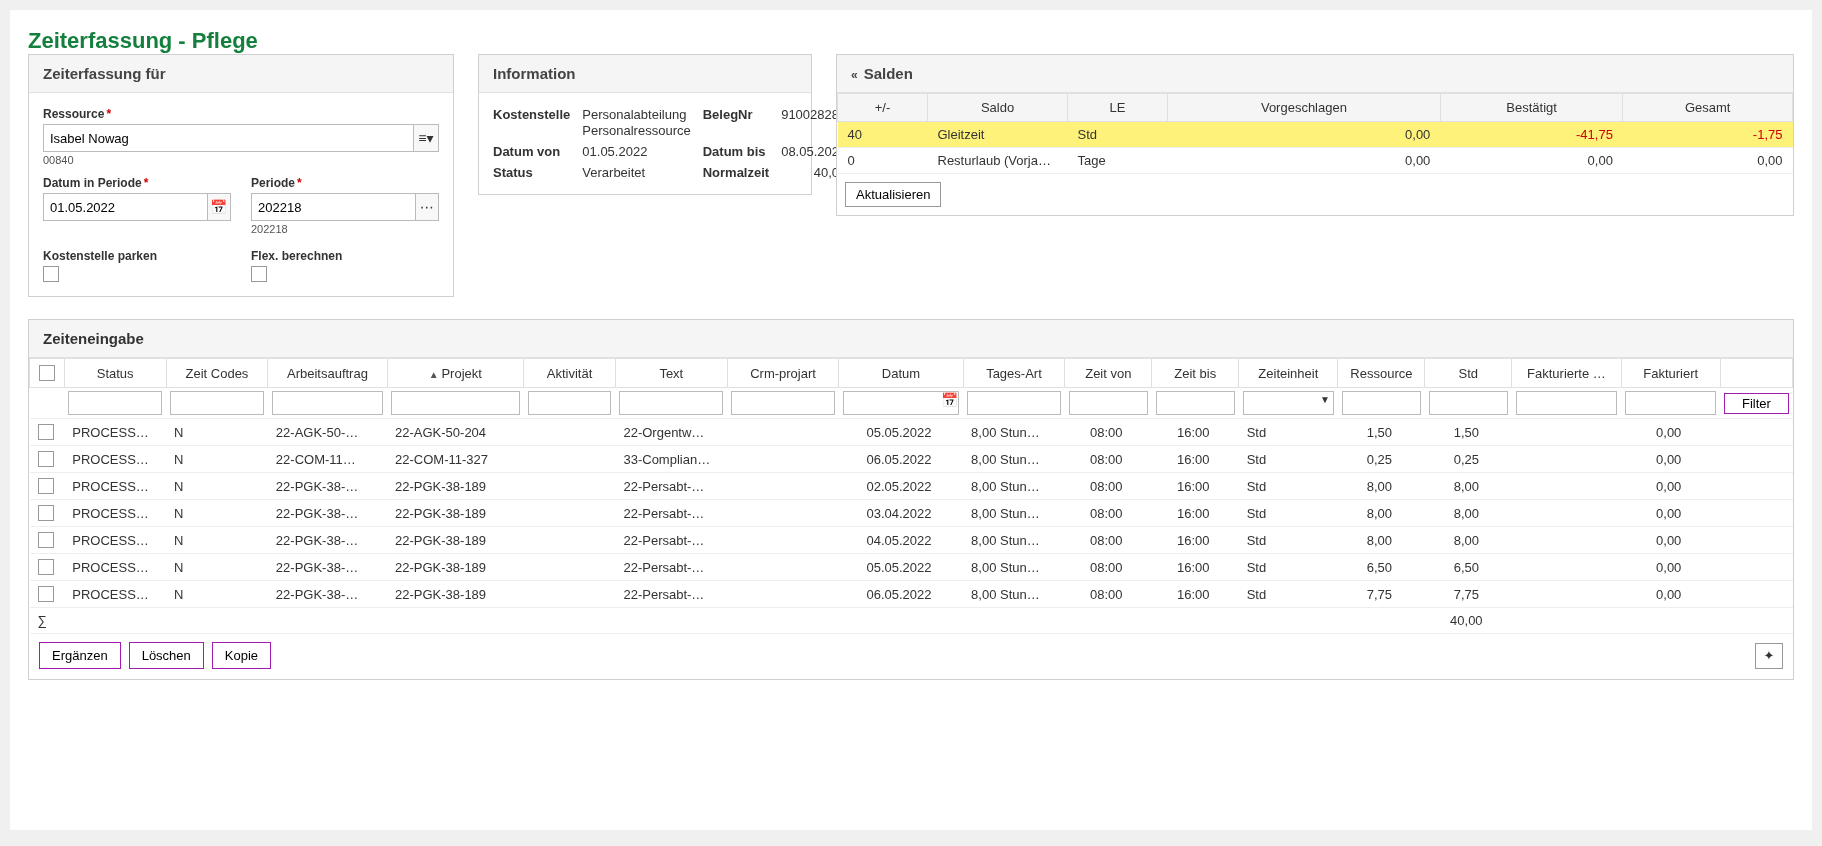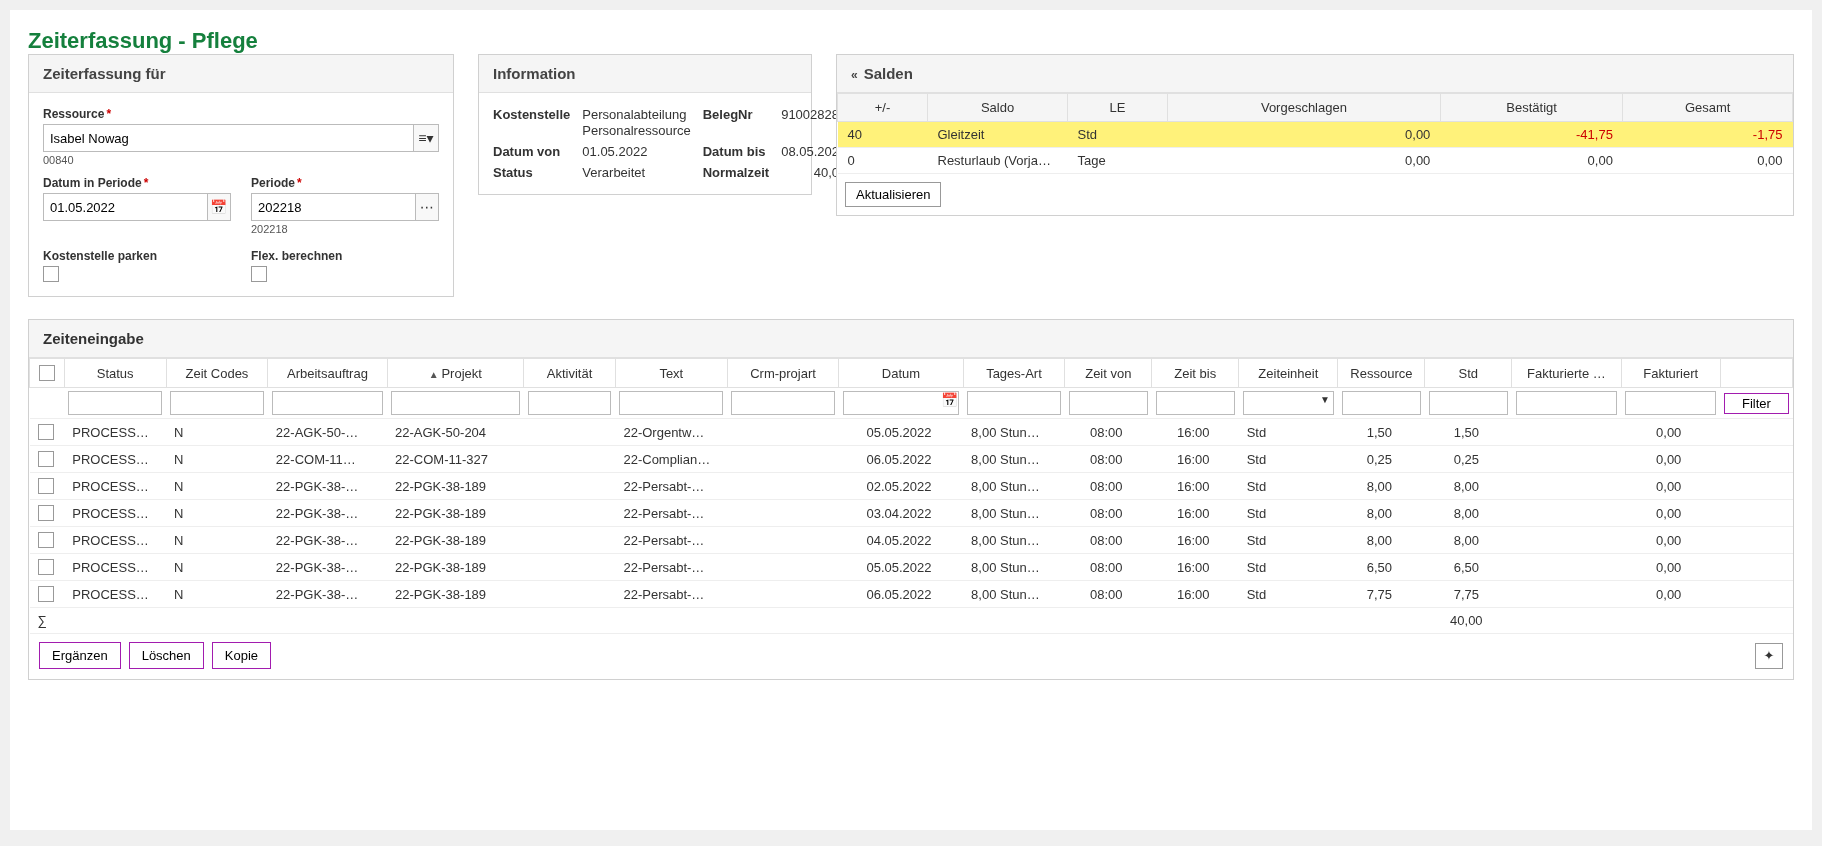--- a/index.html
+++ b/index.html
@@ -279,21 +279,21 @@
           </tr>
           <tr>
             <td class="center">
               <div class="check"></div>
             </td>
             <td class="truncate">PROCESS…</td>
             <td>N</td>
             <td class="truncate">22-COM-11…</td>
             <td class="truncate">22-COM-11-327</td>
             <td></td>
-            <td class="truncate">22-Complian…</td>
+            <td class="truncate">33-Complian…</td>
             <td></td>
             <td class="num">06.05.2022</td>
             <td class="truncate">8,00 Stun…</td>
             <td class="num">08:00</td>
             <td class="num">16:00</td>
             <td>Std</td>
             <td class="num">0,25</td>
             <td class="num">0,25</td>
             <td class="num"></td>
             <td class="num">0,00</td>

